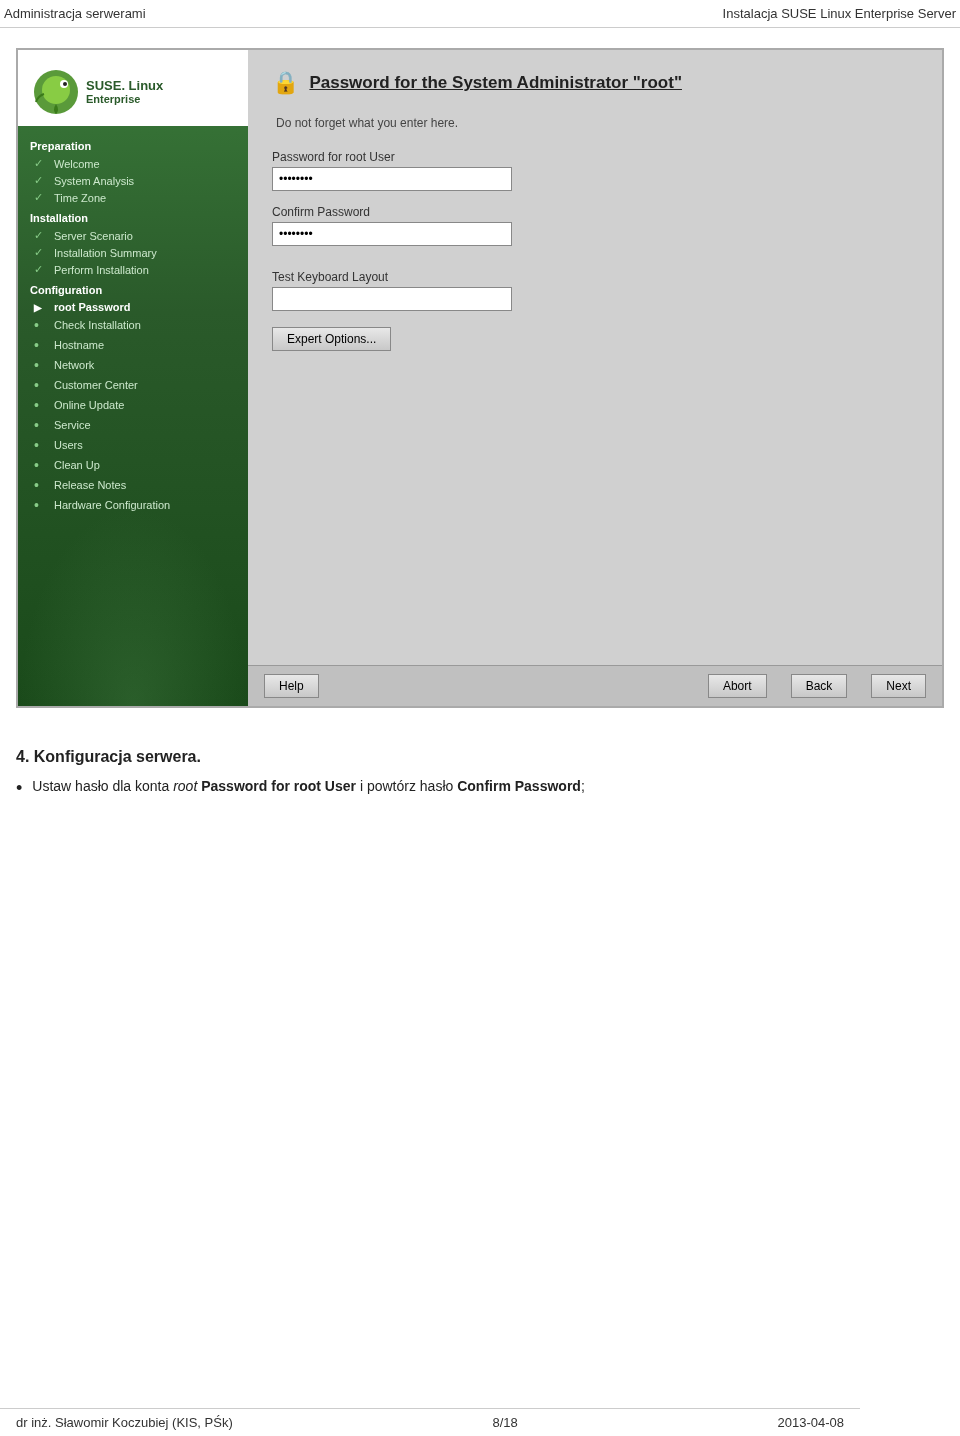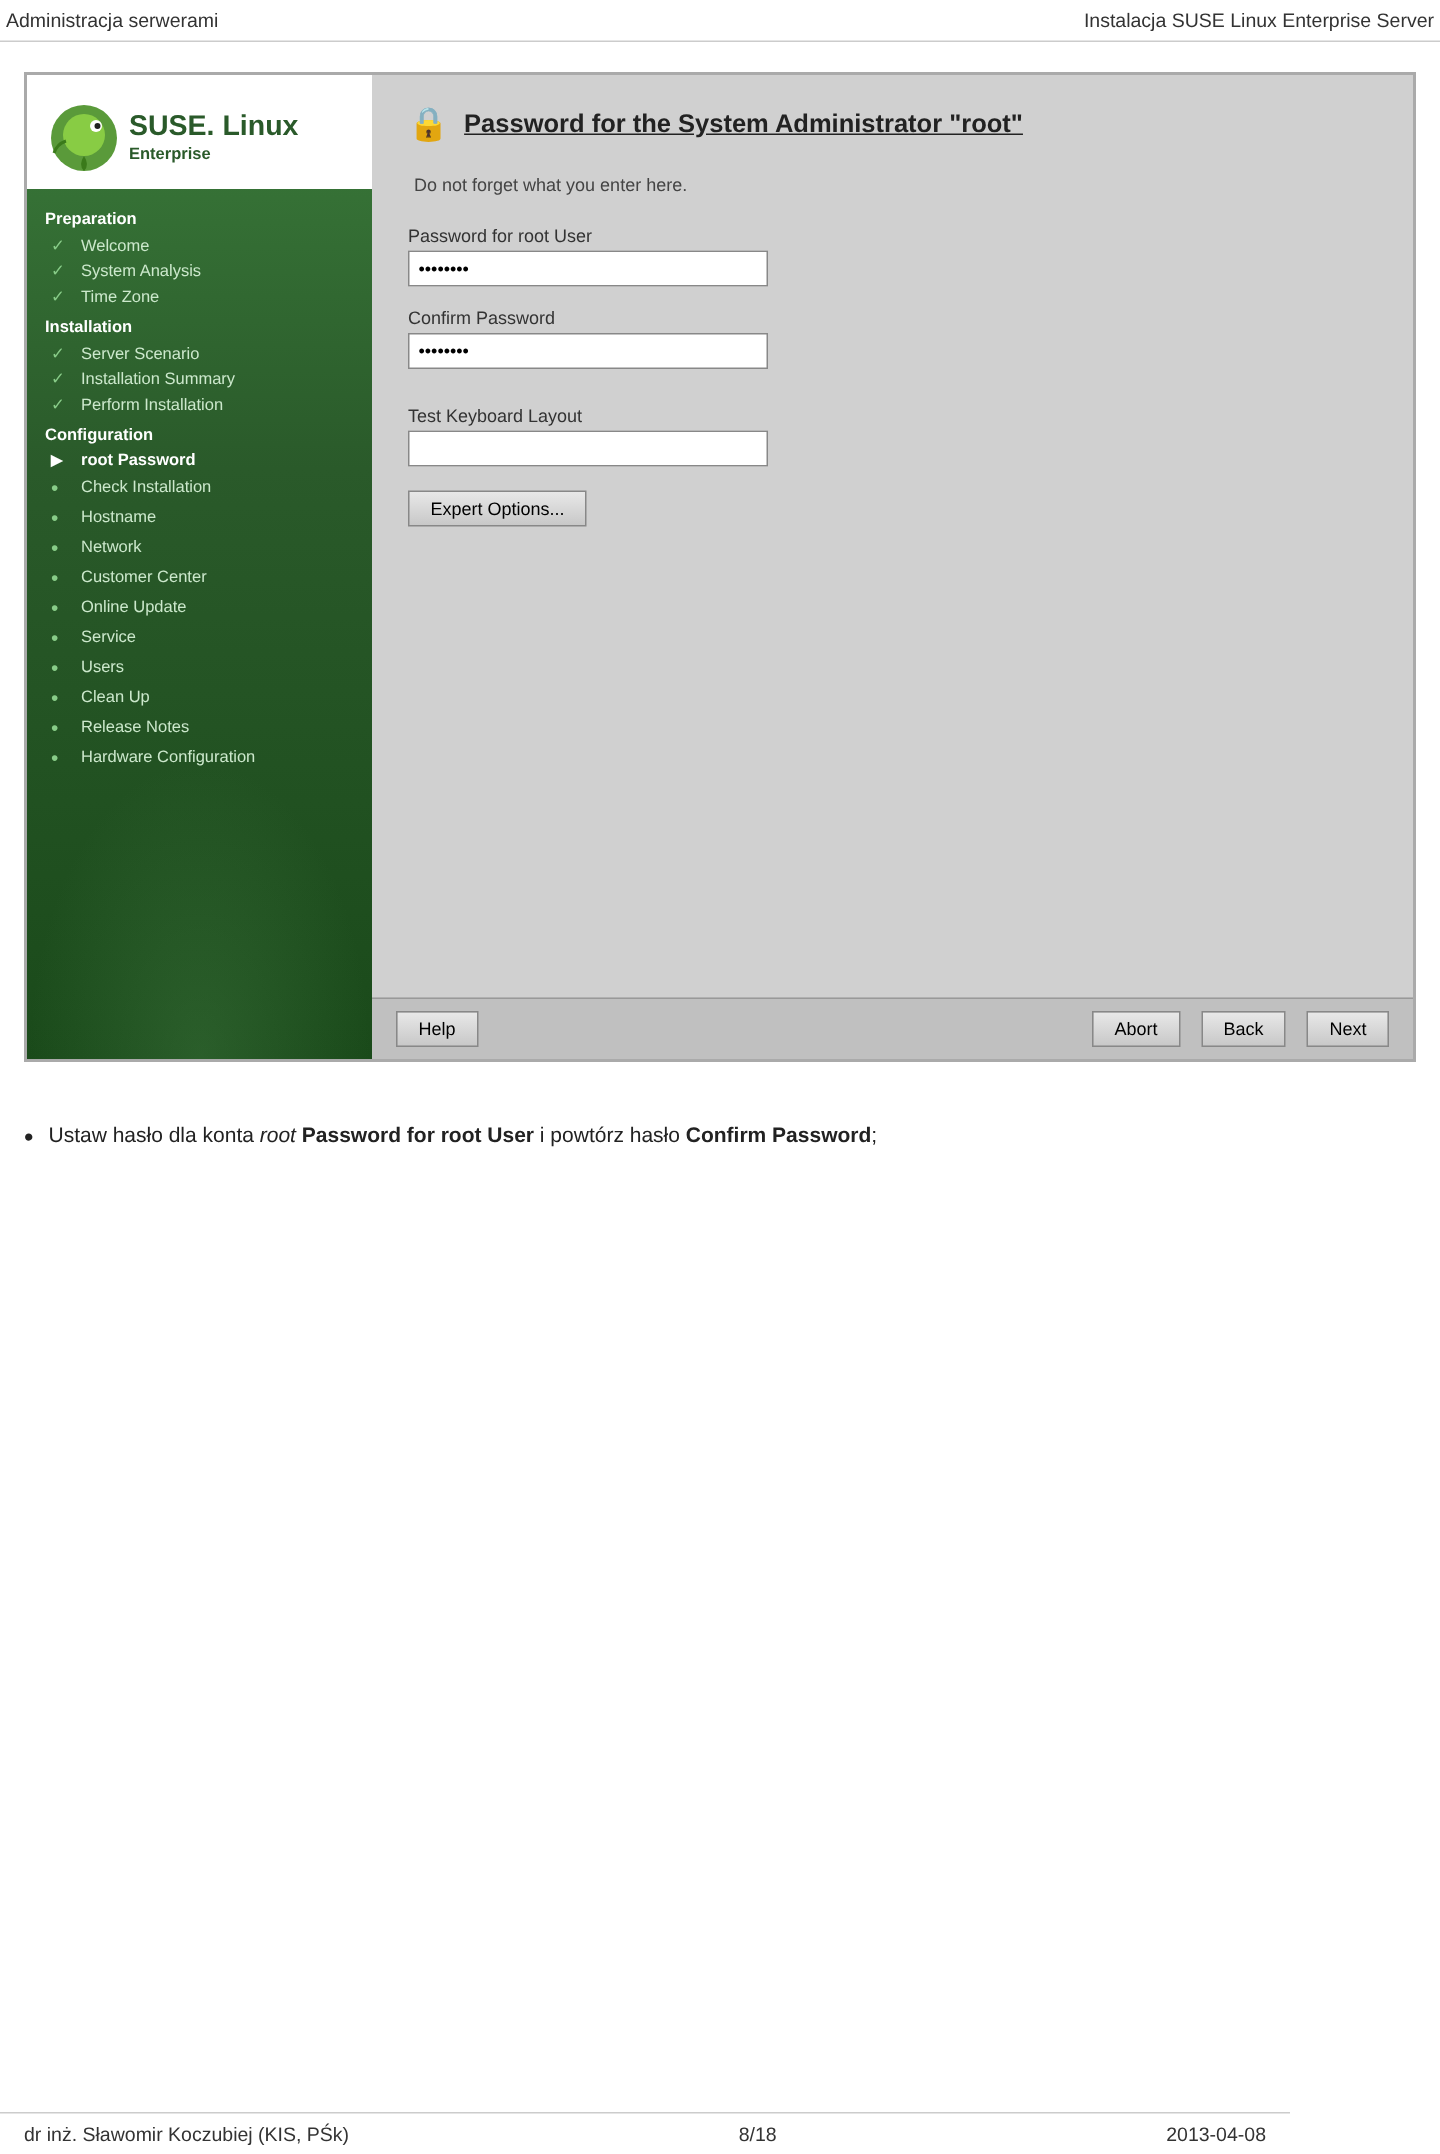--- a/index.html
+++ b/index.html
@@ -58,21 +58,21 @@
 
     .logo-text {
       display: flex;
       flex-direction: column;
       font-size: 13px;
       font-weight: bold;
       line-height: 1.2;
       color: #2a5a2a;
     }
 
-    .logo-text .suse { font-size: 19px; color: #2a5a2a; }
+    .logo-text .suse { font-size: 13px; color: #2a5a2a; }
     .logo-text .enterprise { font-size: 11px; }
 
     .sidebar-nav {
       padding: 8px 0;
       flex: 1;
     }
 
     .nav-section-title {
       color: #fff;
       font-size: 11px;
@@ -228,21 +228,21 @@
     .btn-help {
       padding: 4px 14px;
       background: linear-gradient(180deg, #e8e8e8, #c8c8c8);
       border: 1px solid #888;
       font-size: 12px;
       cursor: pointer;
     }
 
     .btn-group {
       display: flex;
-      gap: 14px;
+      gap: 24px;
     }
 
     .btn-nav {
       padding: 4px 14px;
       background: linear-gradient(180deg, #e8e8e8, #c8c8c8);
       border: 1px solid #888;
       font-size: 12px;
       cursor: pointer;
     }
 
@@ -445,20 +445,21 @@
         <button class="btn-nav">Abort</button>
         <button class="btn-nav">Back</button>
         <button class="btn-nav">Next</button>
       </div>
     </div>
   </div>
 
 </div>
 
 <div class="article-section">
+  <div class="article-heading">4. Konfiguracja serwera.</div>
   <div class="article-bullet">
     <span>
       Ustaw hasło dla konta <em>root</em> <strong>Password for root User</strong> i powtórz hasło <strong>Confirm Password</strong>;
     </span>
   </div>
 </div>
 
 <div class="page-footer">
   <span>dr inż. Sławomir Koczubiej (KIS, PŚk)</span>
   <span>8/18</span>

